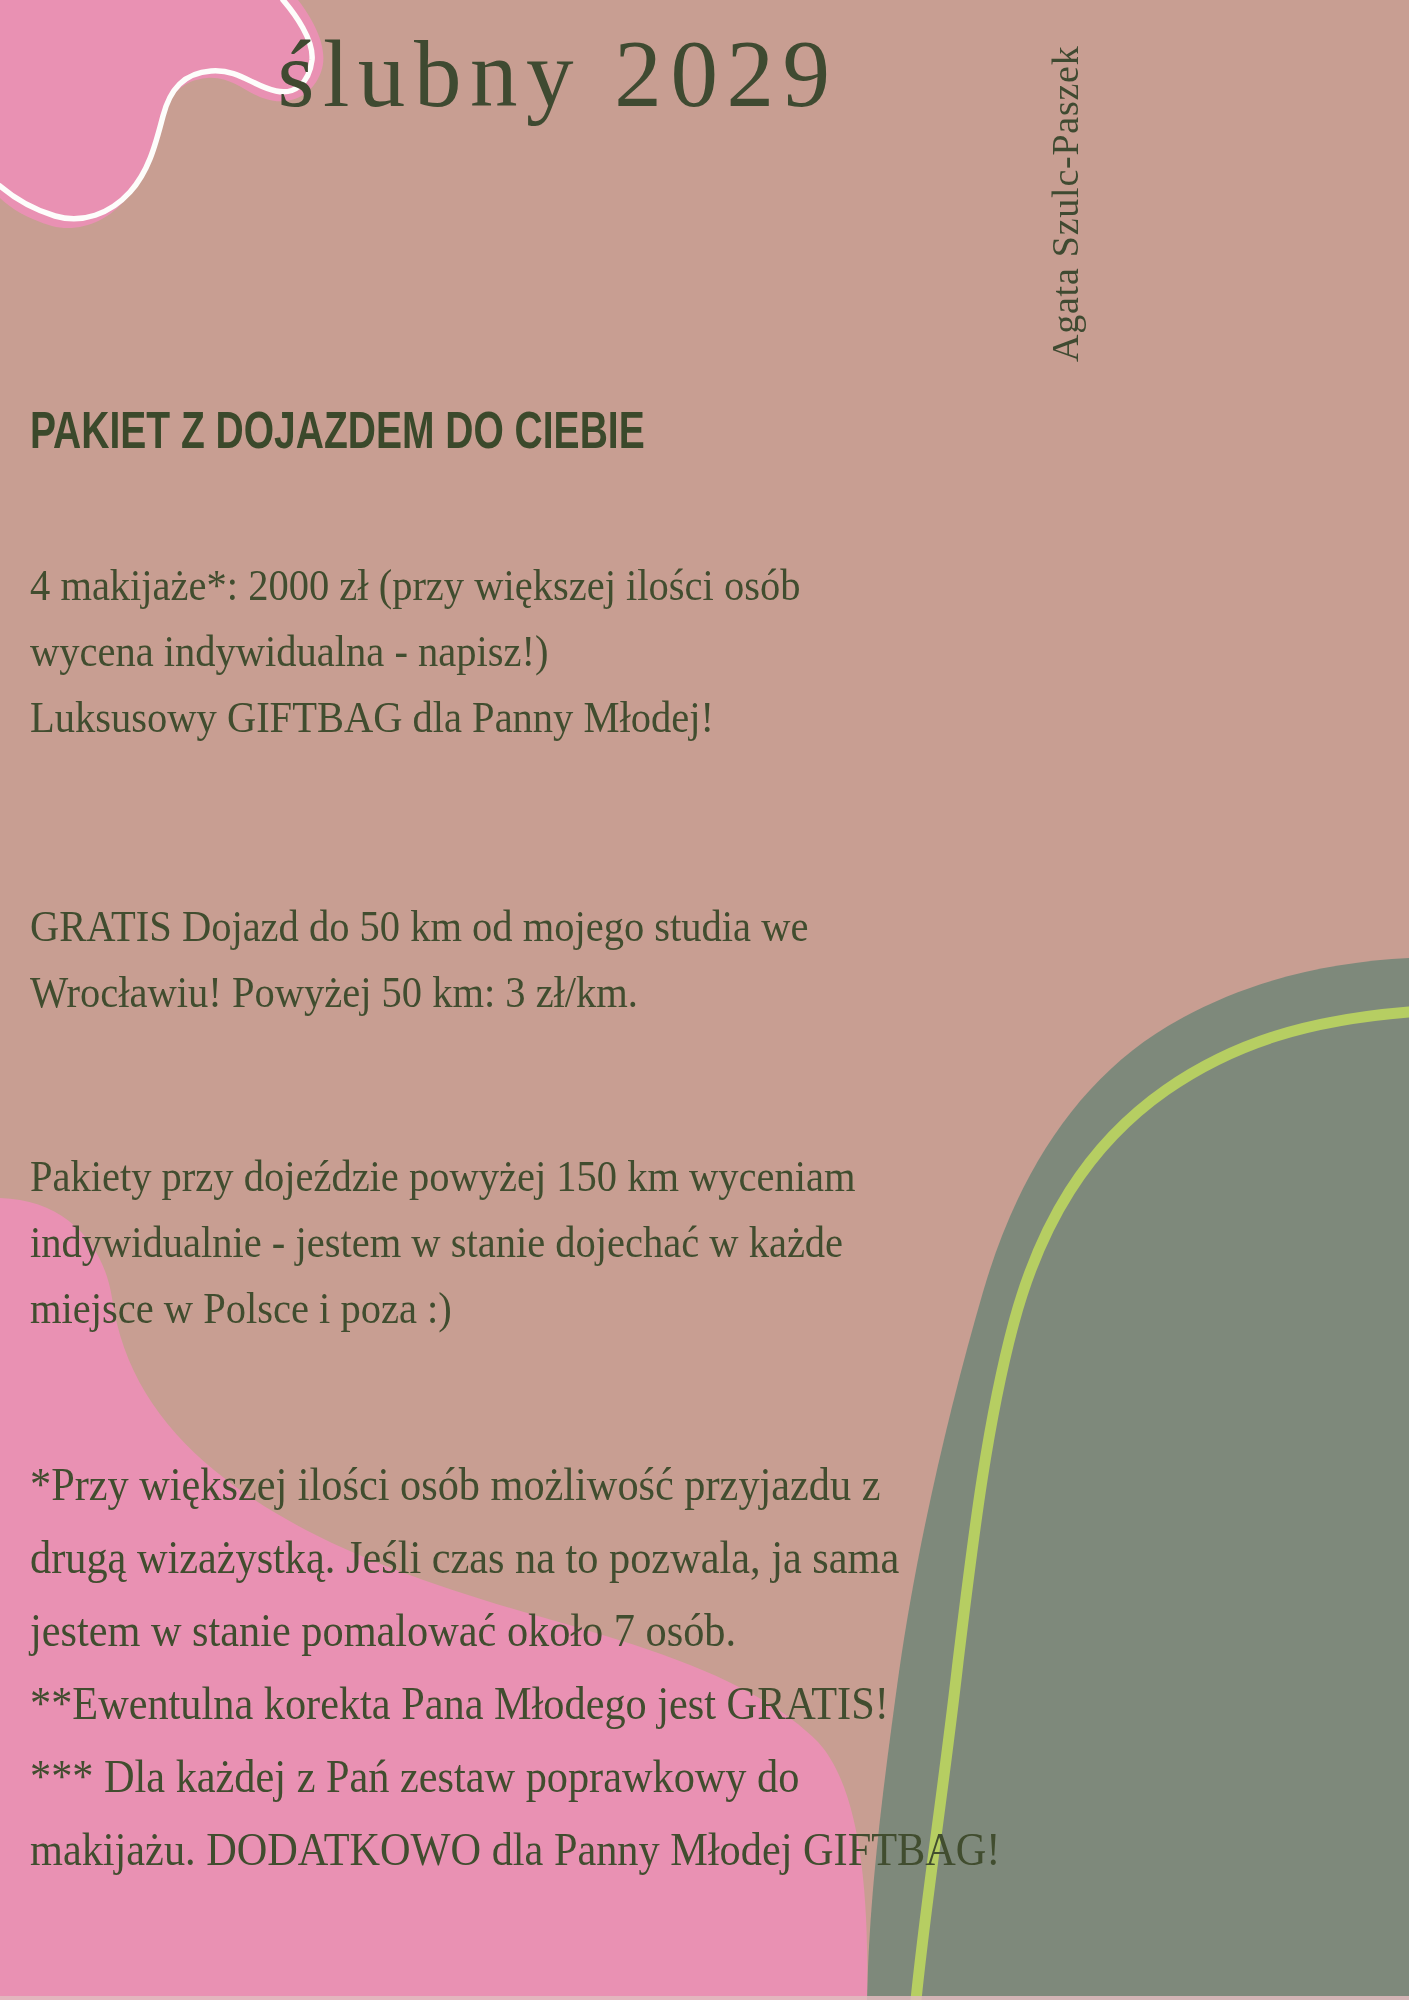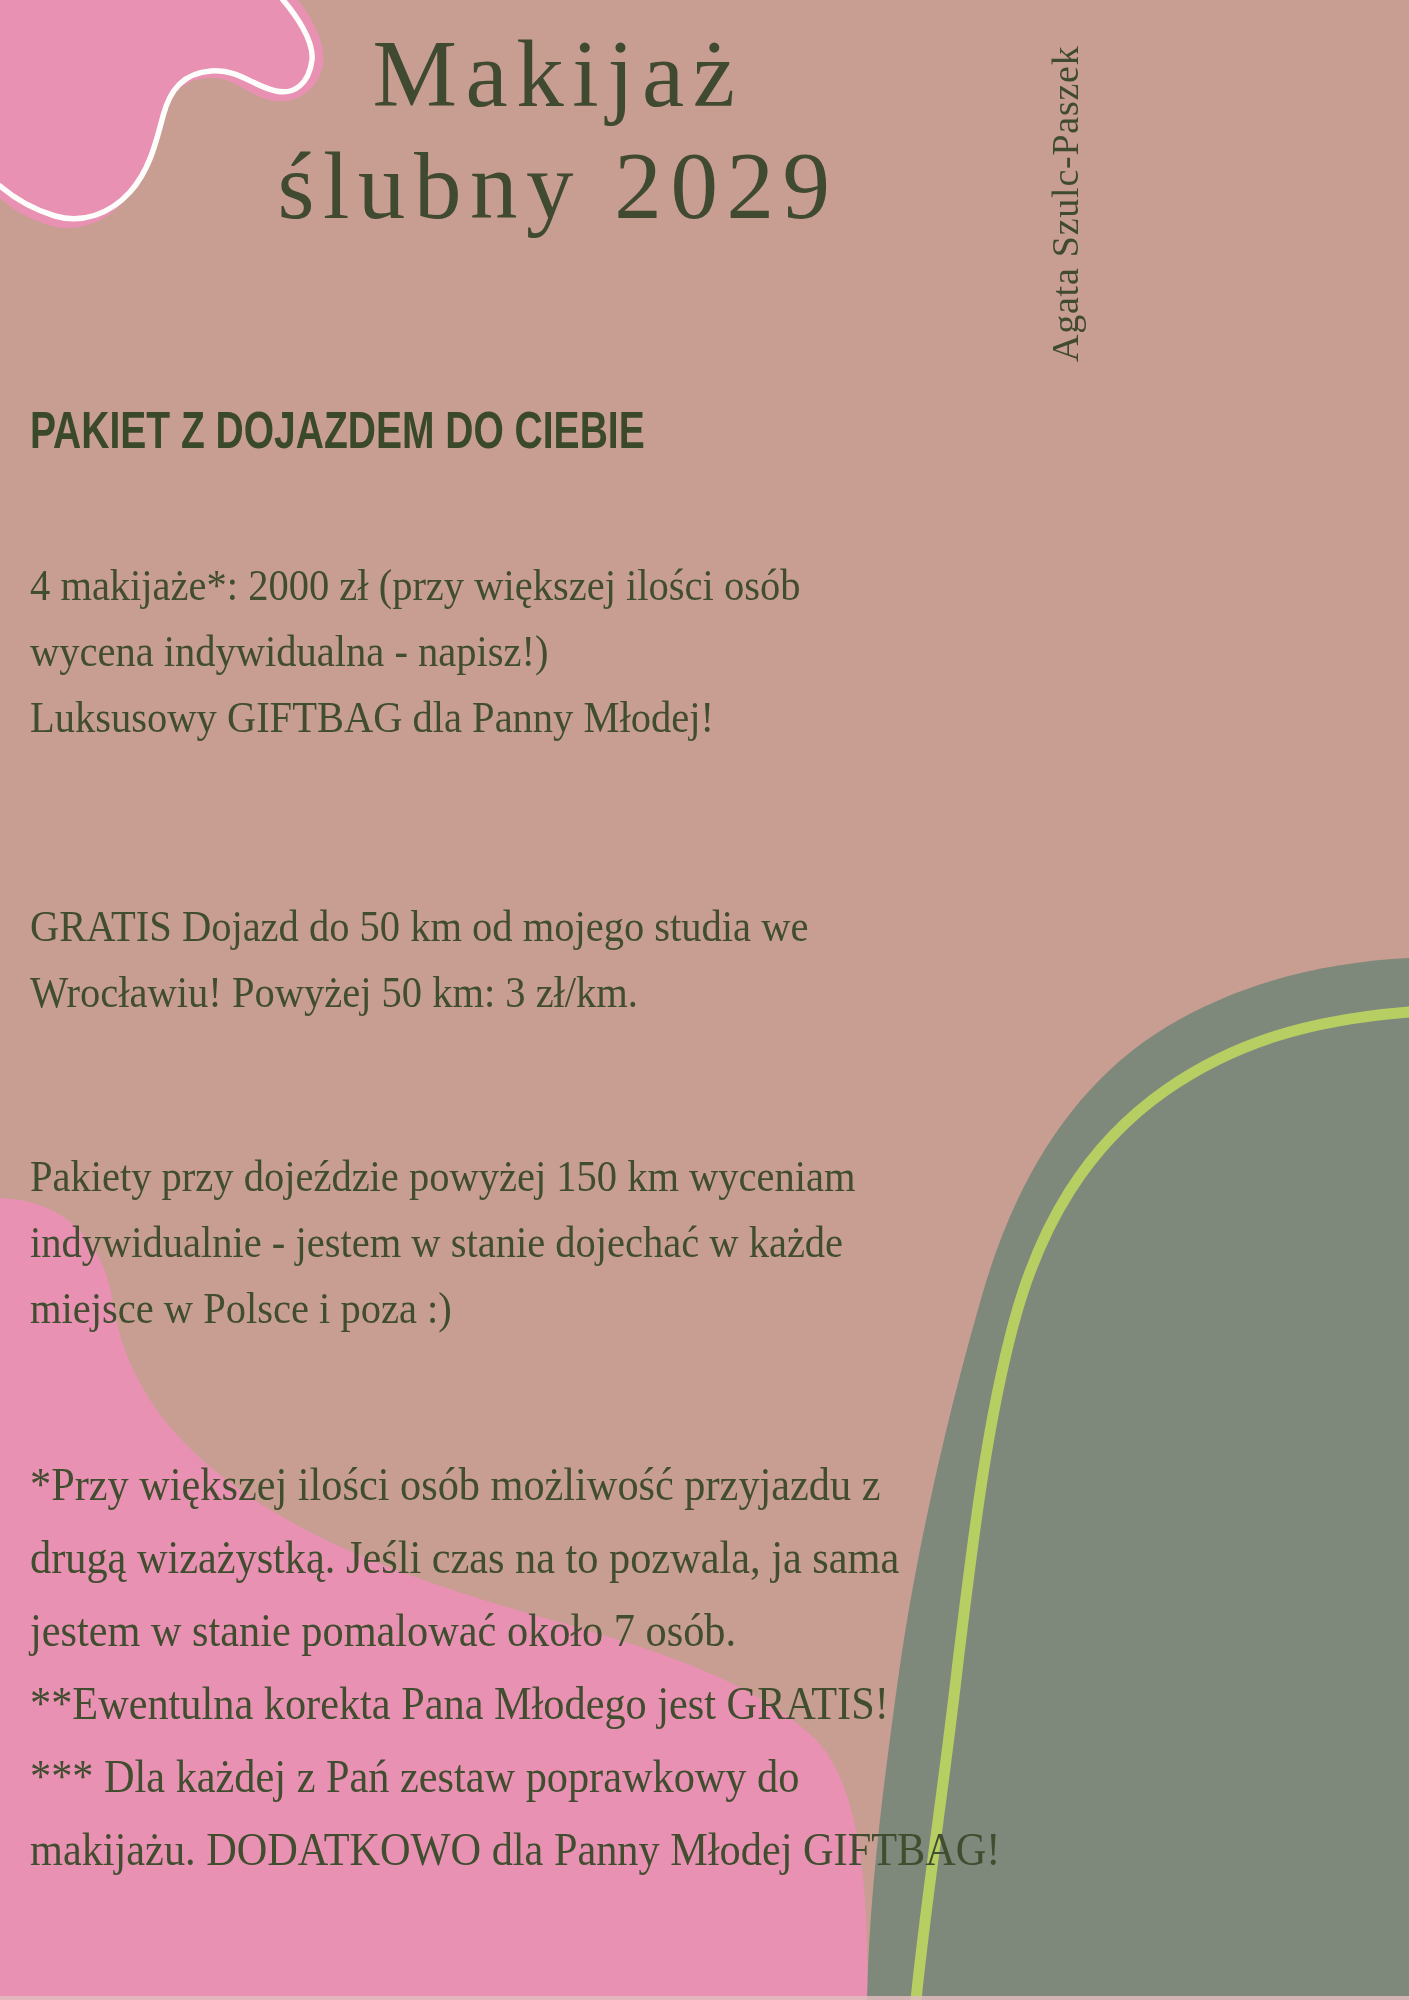--- a/index.html
+++ b/index.html
@@ -99,21 +99,20 @@
     <path fill="none" stroke="#fdfdfb" stroke-width="5.5" stroke-linecap="round" d="M283,0 C295,14 314,40 312,60
              C309,84 294,95 276,91
              C252,86 240,69 211,71
              C184,73 170,89 163,116
              C155,147 148,172 130,192
              C110,214 82,224 55,216
              C32,209 14,198 0,186"></path>
   </svg>
 
   <div class="page-title">
-    <div>Makijaż</div>
     <div>ślubny 2029</div>
   </div>
 
   <div class="author-vertical">Agata Szulc-Paszek</div>
 
   <div class="section-heading">PAKIET Z DOJAZDEM DO CIEBIE</div>
 
   <div class="para para-price">
     <div class="line">4 makijaże*: 2000 zł (przy większej ilości osób</div>
     <div class="line">wycena indywidualna - napisz!)</div>

